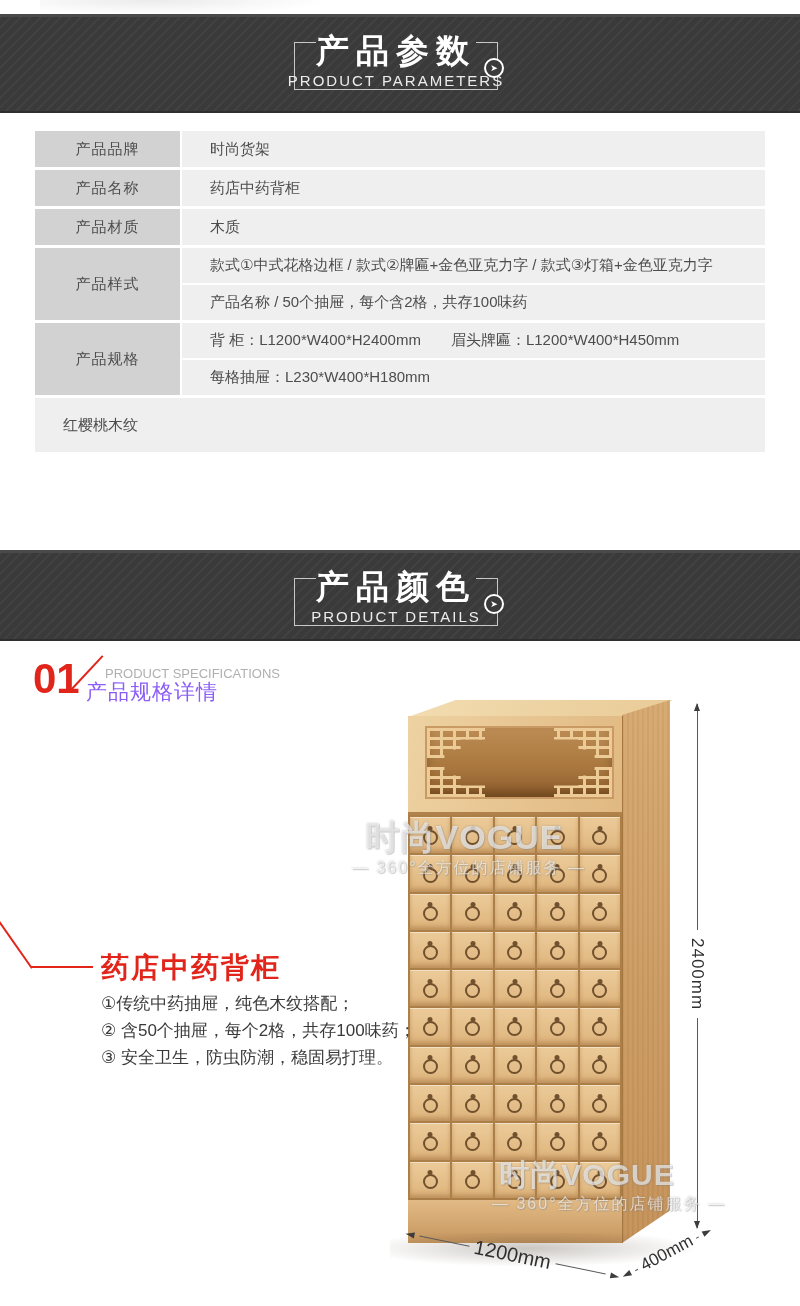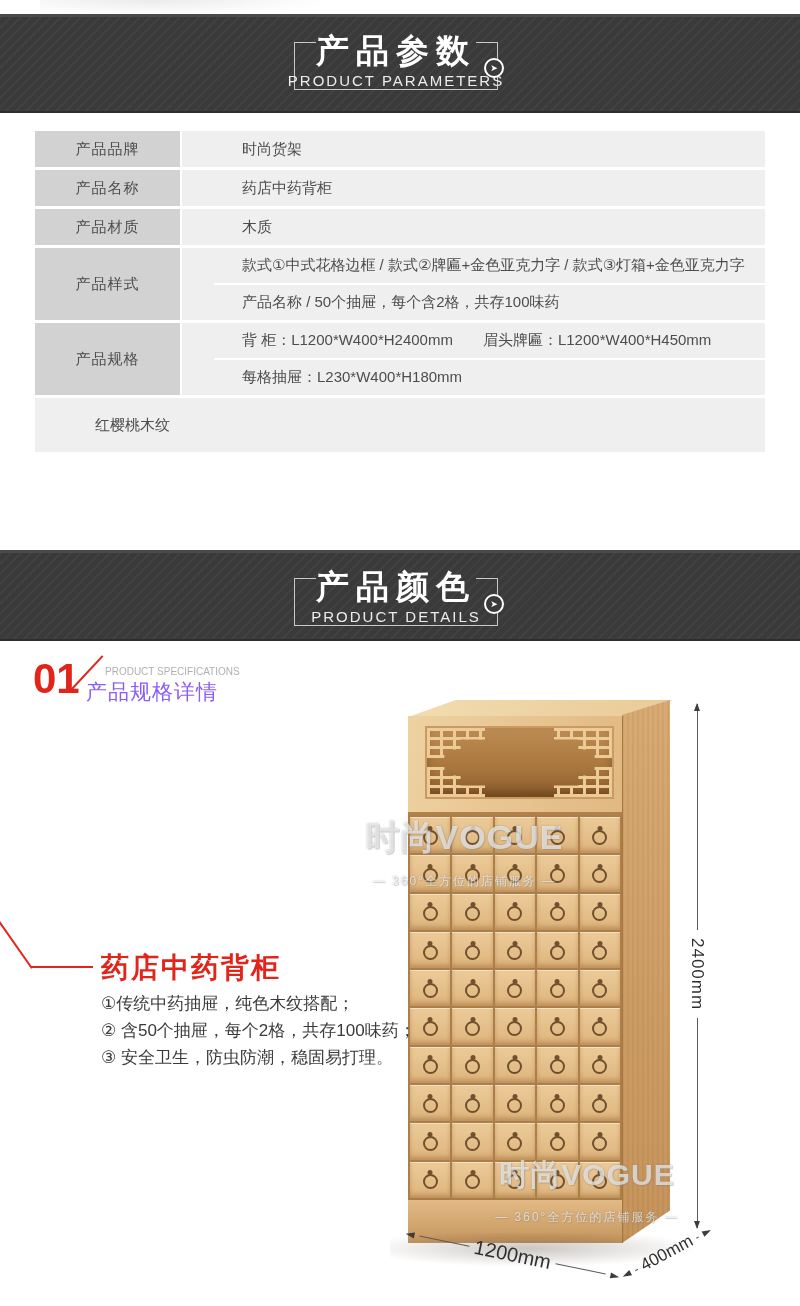--- a/index.html
+++ b/index.html
@@ -27,29 +27,29 @@
     color:#fff;font-size:9px;line-height:1;background:#3a3a3a;}
   .top-blob{position:absolute;left:40px;top:0;width:280px;height:14px;
     background:radial-gradient(ellipse at 40% 0%,#ebebeb,rgba(255,255,255,0) 75%);}
 
   
   .spec-table{position:absolute;left:35px;top:131px;width:730px;}
   .trow{display:flex;margin-bottom:3px;}
   .h1{height:36px;} .h2{height:72px;} .h3{height:54px;}
   .tlabel{flex:none;width:145px;background:#d2d2d2;border-right:2px solid #fff;
     display:flex;align-items:center;justify-content:center;font-size:15px;color:#4d4d4d;letter-spacing:1px;}
-  .tvals{flex:1;background:#efefef;display:flex;flex-direction:column;padding-left:32px;}
+  .tvals{flex:1;background:#efefef;display:flex;flex-direction:column;}
   .tval{flex:1;display:flex;align-items:center;padding-left:28px;font-size:15px;color:#4d4d4d;}
   .tval + .tval{border-top:2px solid #fff;}
 
   
   .sec-num{position:absolute;left:33px;top:658px;font-size:42px;font-weight:800;color:#e1251b;line-height:1;}
   .sec-slash{position:absolute;left:70px;top:690px;width:48px;height:2px;background:#e1251b;
     transform:rotate(-47deg);transform-origin:left center;}
-  .sec-en{position:absolute;left:105px;top:666px;font-size:10px;color:#b0b0b0;letter-spacing:0px;white-space:nowrap;}
+  .sec-en{position:absolute;left:105px;top:666px;font-size:13px;color:#b0b0b0;letter-spacing:0px;white-space:nowrap;}
   .sec-cn{position:absolute;left:86px;top:678px;font-size:21px;font-weight:normal;color:#8b5cf6;letter-spacing:1px;white-space:nowrap;}
 
   
   .callout-diag{position:absolute;left:0;top:921px;width:57px;height:2px;background:#e1251b;
     transform:rotate(55deg);transform-origin:left top;}
   .callout-horz{position:absolute;left:31px;top:966px;width:62px;height:2px;background:#e1251b;}
   .callout-title{position:absolute;left:101px;top:949px;font-size:28px;font-weight:bold;color:#e1251b;letter-spacing:2px;white-space:nowrap;}
   .callout-points{position:absolute;left:101px;top:990px;font-size:17px;color:#3a3a3a;line-height:27px;white-space:nowrap;}
 
   
@@ -103,21 +103,21 @@
   .dim-line{flex:1;height:1px;background:#5a5a5a;}
   .arr-l{width:0;height:0;border-top:3px solid rgba(0,0,0,0);border-bottom:3px solid rgba(0,0,0,0);border-right:9px solid #3c3c3c;}
   .arr-r{width:0;height:0;border-top:3px solid rgba(0,0,0,0);border-bottom:3px solid rgba(0,0,0,0);border-left:9px solid #3c3c3c;}
   .dim-w{left:408px;top:1222px;width:218px;transform:rotate(11.5deg);transform-origin:0 0;font-size:20px;}
   .dim-d{left:618px;top:1268px;width:100px;transform:rotate(-28deg);transform-origin:0 0;font-size:17px;}
 
   
   .wm{position:absolute;text-align:center;color:rgba(255,255,255,.62);
     text-shadow:0 0 2px rgba(115,115,115,.5),1px 1px 0 rgba(135,135,135,.28);white-space:nowrap;}
   .wm .t{font-weight:bold;letter-spacing:1px;line-height:1;}
-  .wm .s{font-size:12px;letter-spacing:2px;margin-top:19px;}
+  .wm .s{font-size:16px;letter-spacing:2px;margin-top:4px;}
   .wm1{left:352px;top:820px;width:225px;} .wm1 .t{font-size:34px;}
   .wm2{left:492px;top:1160px;width:190px;} .wm2 .t{font-size:30px;}
 </style>
 </head>
 <body>
 
 <div class="page">
 
   <div class="top-blob"></div>
 

